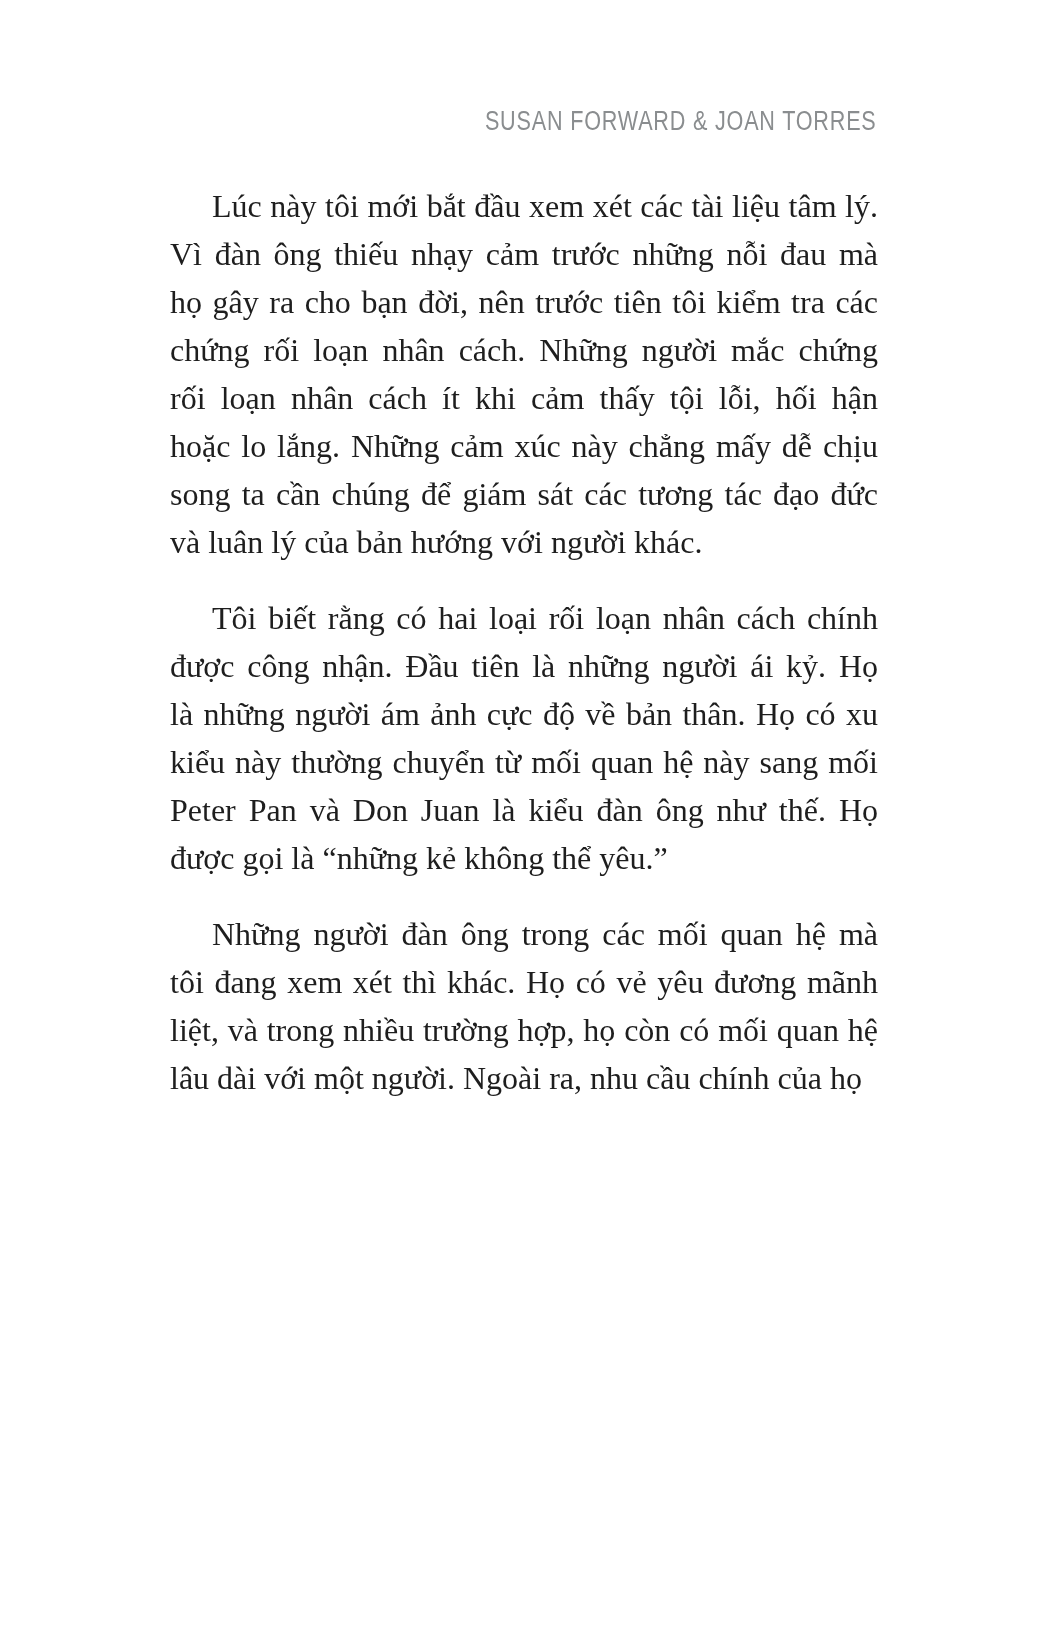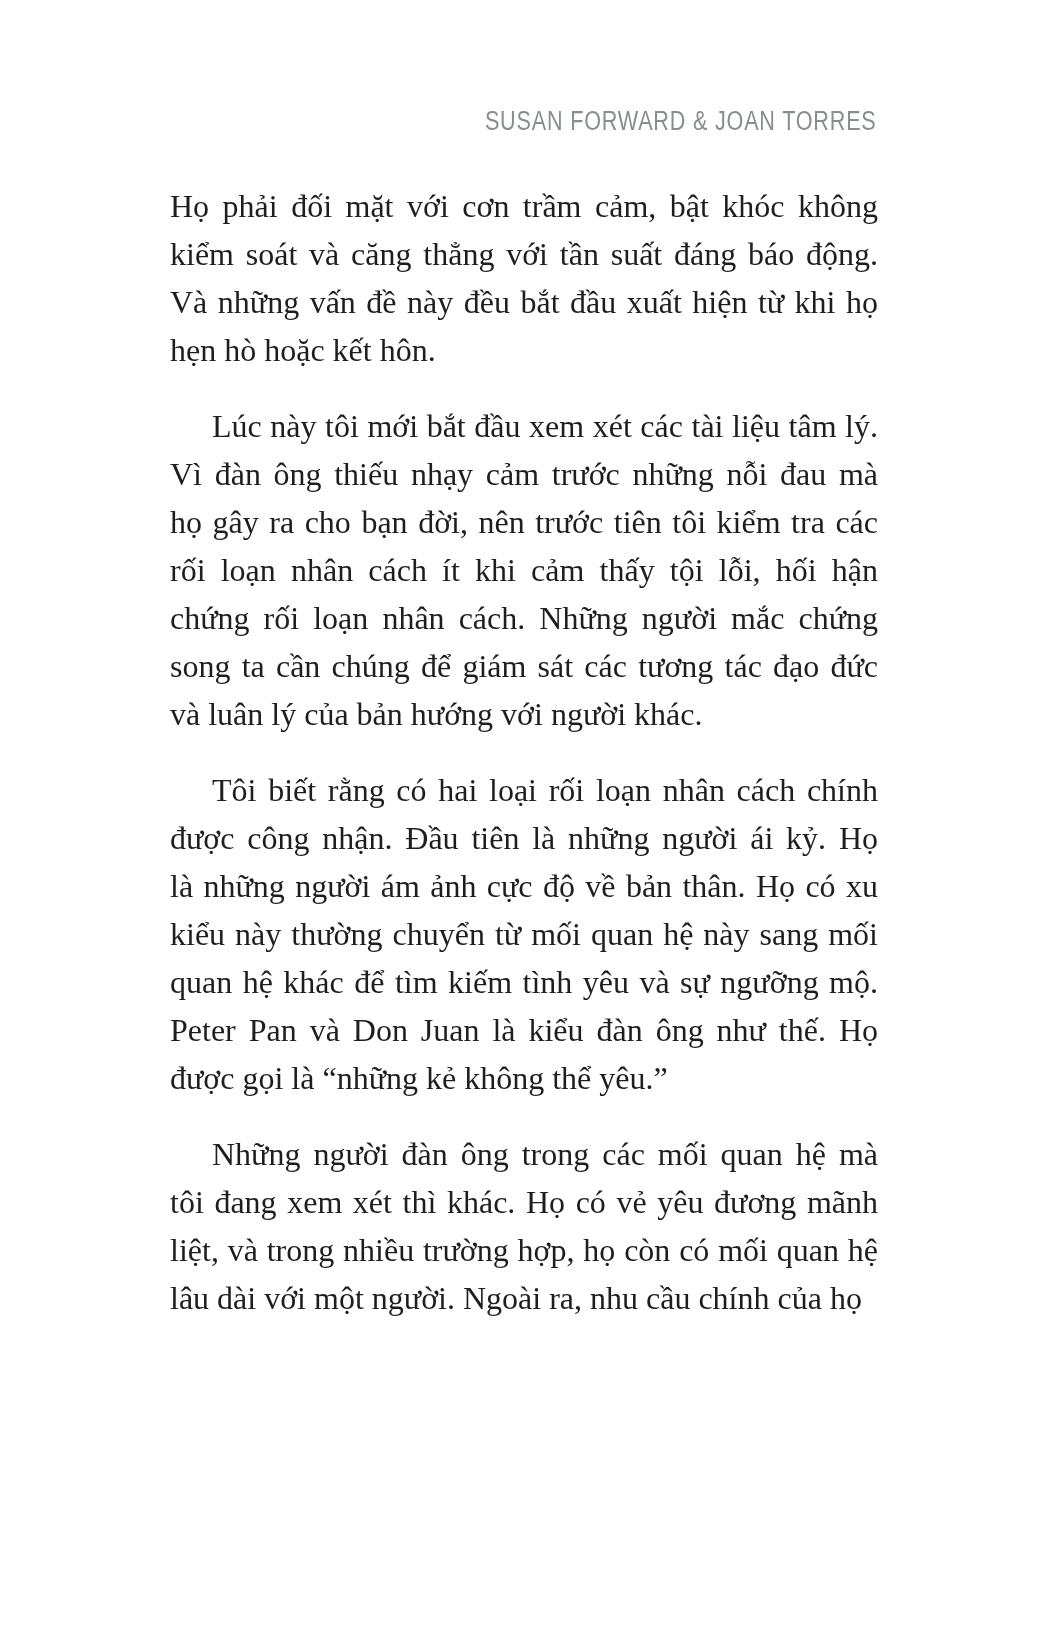--- a/index.html
+++ b/index.html
@@ -58,40 +58,34 @@
   }
 </style>
 </head>
 <body>
 
 <div class="page">
   <div class="running-header">SUSAN FORWARD &amp; JOAN TORRES</div>
 
   <div class="body-text">
       <div class="paragraph">
-        <div class="line">Họ phải đối mặt với cơn trầm cảm, bật khóc không</div>
-        <div class="line">kiểm soát và căng thẳng với tần suất đáng báo động.</div>
-        <div class="line">Và những vấn đề này đều bắt đầu xuất hiện từ khi họ</div>
-        <div class="line last-line">hẹn hò hoặc kết hôn.</div>
-      </div>
-      <div class="paragraph">
         <div class="line first-indent">Lúc này tôi mới bắt đầu xem xét các tài liệu tâm lý.</div>
         <div class="line">Vì đàn ông thiếu nhạy cảm trước những nỗi đau mà</div>
         <div class="line">họ gây ra cho bạn đời, nên trước tiên tôi kiểm tra các</div>
+        <div class="line">chứng rối loạn nhân cách. Những người mắc chứng</div>
         <div class="line">rối loạn nhân cách ít khi cảm thấy tội lỗi, hối hận</div>
-        <div class="line">chứng rối loạn nhân cách. Những người mắc chứng</div>
+        <div class="line">hoặc lo lắng. Những cảm xúc này chẳng mấy dễ chịu</div>
         <div class="line">song ta cần chúng để giám sát các tương tác đạo đức</div>
         <div class="line last-line">và luân lý của bản hướng với người khác.</div>
       </div>
       <div class="paragraph">
         <div class="line first-indent">Tôi biết rằng có hai loại rối loạn nhân cách chính</div>
         <div class="line">được công nhận. Đầu tiên là những người ái kỷ. Họ</div>
         <div class="line">là những người ám ảnh cực độ về bản thân. Họ có xu</div>
         <div class="line">kiểu này thường chuyển từ mối quan hệ này sang mối</div>
-        <div class="line">quan hệ khác để tìm kiếm tình yêu và sự ngưỡng mộ.</div>
         <div class="line">Peter Pan và Don Juan là kiểu đàn ông như thế. Họ</div>
         <div class="line last-line">được gọi là “những kẻ không thể yêu.”</div>
       </div>
       <div class="paragraph">
         <div class="line first-indent">Những người đàn ông trong các mối quan hệ mà</div>
         <div class="line">tôi đang xem xét thì khác. Họ có vẻ yêu đương mãnh</div>
         <div class="line">liệt, và trong nhiều trường hợp, họ còn có mối quan hệ</div>
         <div class="line last-line">lâu dài với một người. Ngoài ra, nhu cầu chính của họ</div>
       </div>
     </div>

